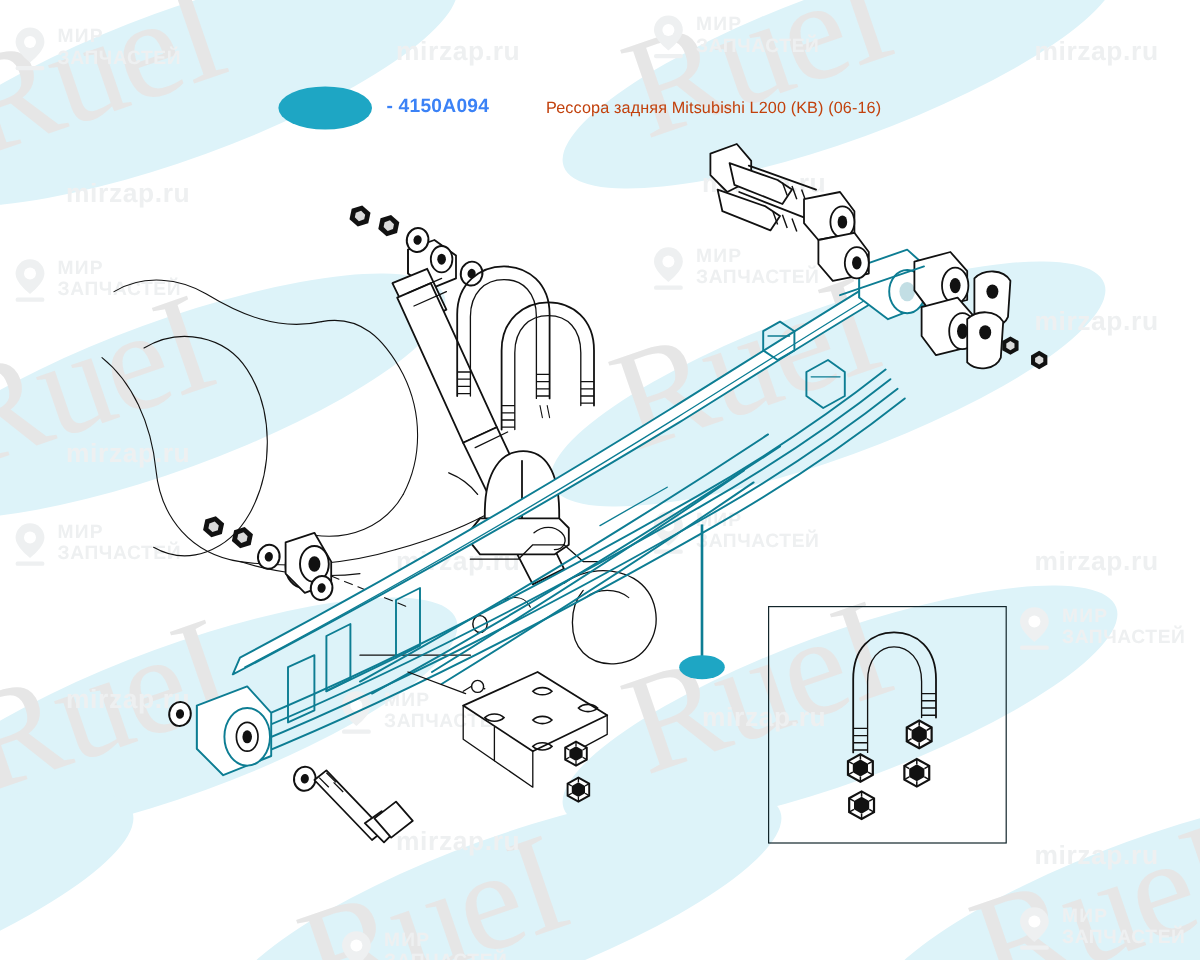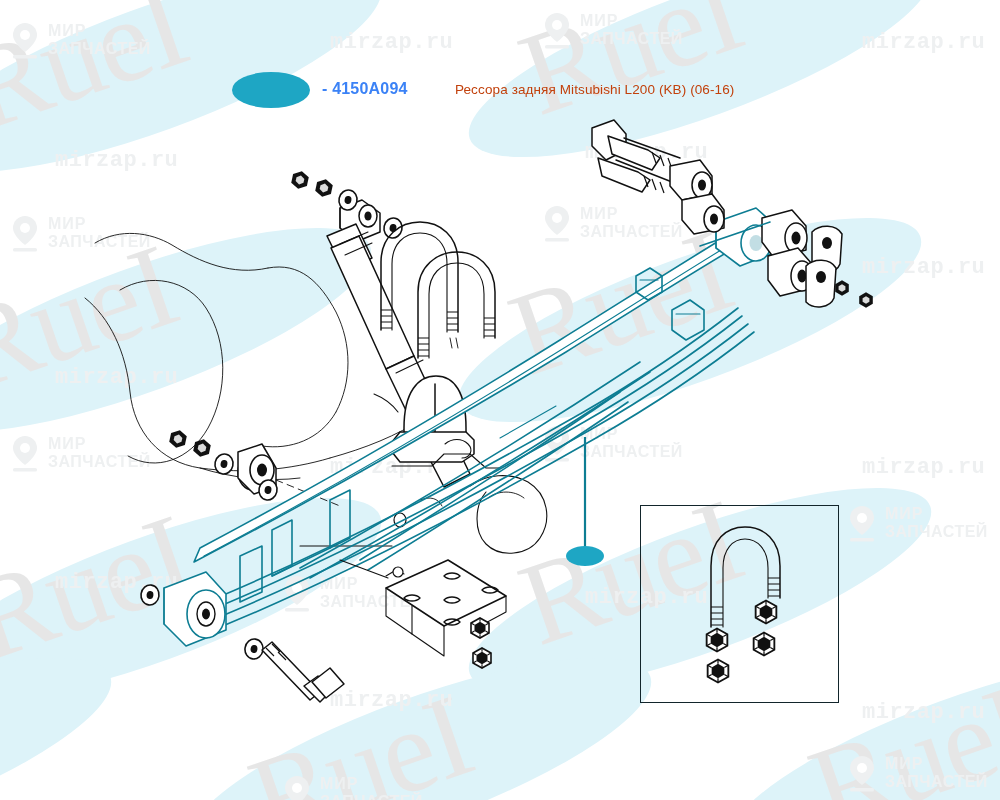--- a/index.html
+++ b/index.html
@@ -12,21 +12,21 @@
   .wm-brand{position:absolute;font-family:"Liberation Serif",serif;color:#e6e6e6;
             font-size:118px;letter-spacing:-2px;transform:rotate(-19deg);
             white-space:nowrap;font-weight:400;}
   .wm-logo{position:absolute;width:160px;height:40px;}
   .wm-logo .mark{position:absolute;left:0;top:0;width:34px;height:38px;}
   .wm-logo .t1{position:absolute;left:40px;top:0px;font-size:16px;color:#eef0f1;
       font-family:"Liberation Sans",sans-serif;font-weight:700;letter-spacing:1px;}
   .wm-logo .t2{position:absolute;left:40px;top:18px;font-size:16px;color:#eef0f1;
       font-family:"Liberation Sans",sans-serif;font-weight:700;letter-spacing:.5px;}
   .wm-url{position:absolute;font-size:22px;color:#eef0f1;font-weight:600;
-      font-family:Liberation Mono, monospace;letter-spacing:.5px;}
+      font-family:Liberation Sans, sans-serif;letter-spacing:.5px;}
 
   
   .hdr{position:absolute;z-index:6;}
   #hdr-dot{left:232px;top:72px;width:78px;height:36px;border-radius:50%;background:#1ea6c4;}
   #hdr-code{left:322px;top:80px;font-size:16px;font-weight:700;color:#3b82f6;letter-spacing:.2px;}
   #hdr-desc{left:455px;top:82px;font-size:13.5px;color:#c2410c;letter-spacing:.1px;}
 
   
   #art{position:absolute;left:0;top:0;z-index:4;}
   #inset-box{position:absolute;left:640px;top:505px;width:197px;height:196px;

